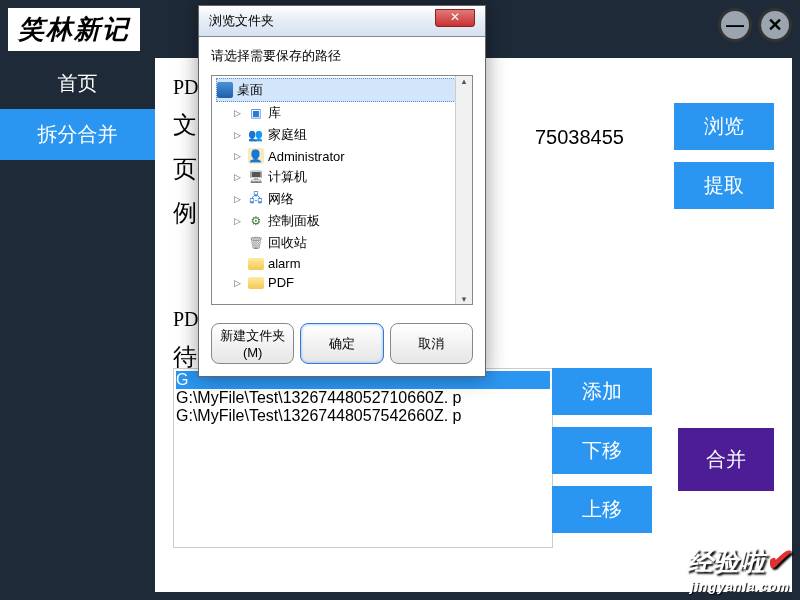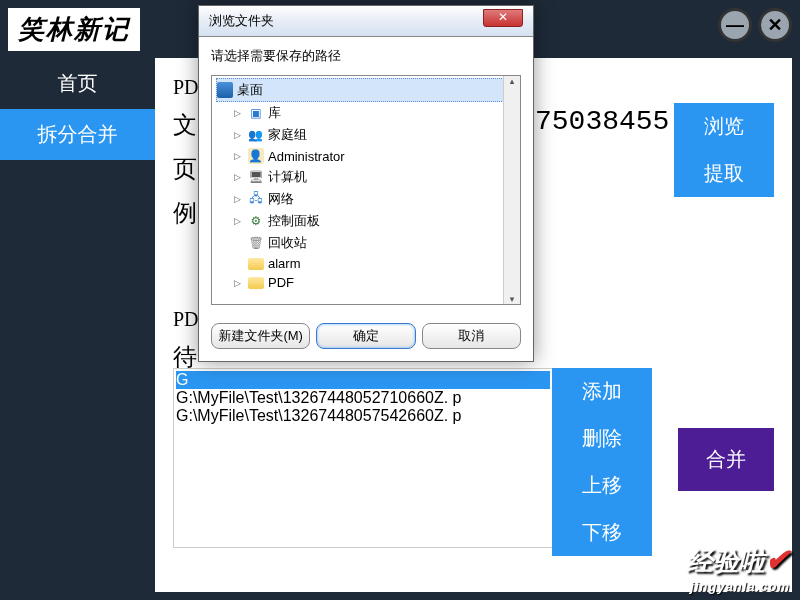--- a/index.html
+++ b/index.html
@@ -19,34 +19,34 @@
 .sidebar { position: absolute; top: 58px; left: 0; width: 155px; }
 .nav-item { color: #fff; text-align: center; font-size: 20px; padding: 12px 0; cursor: pointer; }
 .nav-item.active { background: #2b96f1; }
 
 
 .main-panel { position: absolute; top: 58px; left: 155px; right: 8px; bottom: 8px; background: #fff; padding: 18px; font-family: SimSun, serif; }
 .section-label { font-size: 20px; margin-bottom: 10px; font-family: SimSun, serif; }
 .row { display: flex; align-items: center; margin-bottom: 12px; gap: 10px; }
 .row-label { font-size: 24px; width: 36px; font-family: SimSun, serif; }
 .blue-btn { background: #2b96f1; color: #fff; border: none; padding: 10px 28px; font-size: 20px; cursor: pointer; min-width: 100px; }
-.btn-col { position: absolute; right: 18px; display: flex; flex-direction: column; }
+.btn-col { position: absolute; right: 18px; display: flex; flex-direction: column; gap: 12px; }
 .btn-col.top { top: 45px; }
 .btn-col.mid { top: 310px; }
 .merge-btn { position: absolute; right: 18px; top: 370px; background: #4c1d95; color: #fff; padding: 18px 28px; font-size: 20px; cursor: pointer; }
 
 .file-list { position: absolute; left: 18px; top: 310px; width: 380px; height: 180px; border: 1px solid #ccc; font-family: "Courier New", monospace; font-size: 16px; padding: 2px; overflow: hidden; }
 .file-list-row { white-space: nowrap; overflow: hidden; }
 .file-list-row.sel { background: #2b96f1; color: #fff; }
 
 .section2 { position: absolute; top: 250px; left: 18px; }
-.path-frag { position: absolute; left: 380px; top: 48px; font-size: 28px; font-family: Liberation Mono, monospace; }
-
-
-.dialog { position: absolute; left: 198px; top: 5px; width: 336px; background: #fff; border: 1px solid #666; box-shadow: 0 0 20px rgba(0,0,0,0.4); z-index: 100; }
+.path-frag { position: absolute; left: 380px; top: 68px; font-size: 20px; font-family: Liberation Sans, sans-serif; }
+
+
+.dialog { position: absolute; left: 198px; top: 5px; width: 288px; background: #fff; border: 1px solid #666; box-shadow: 0 0 20px rgba(0,0,0,0.4); z-index: 100; }
 .dlg-title { background: linear-gradient(#fff, #e8eef6 45%, #d5e1f2); border-bottom: 1px solid #888; padding: 6px 10px; font-size: 13px; display: flex; align-items: center; justify-content: space-between; }
 .dlg-close { background: linear-gradient(#e07a7a, #c83232); color: #fff; width: 40px; height: 18px; border-radius: 0 0 3px 3px; border: 1px solid #8a2020; text-align: center; font-size: 12px; line-height: 14px; cursor: pointer; margin-top: -6px; }
 .dlg-body { padding: 10px 12px; font-size: 13px; }
 .dlg-instr { margin-bottom: 10px; font-size: 13px; }
 .tree { border: 1px solid #888; width: 100%; height: 230px; overflow: hidden; background: #fff; position: relative; }
 .tree-scroll { position: absolute; right: 0; top: 0; bottom: 0; width: 17px; background: #f0f0f0; border-left: 1px solid #ccc; }
 .tree-scroll::before { content: '▴'; position: absolute; top: 0; width: 100%; text-align: center; font-size: 9px; color: #555; }
 .tree-scroll::after { content: '▾'; position: absolute; bottom: 0; width: 100%; text-align: center; font-size: 9px; color: #555; }
 .tree-inner { padding: 2px 4px; font-size: 13px; }
 .tree-item { display: flex; align-items: center; padding: 2px 0; gap: 4px; cursor: pointer; }
@@ -117,23 +117,22 @@
     </div>
 
     <div class="file-list">
       <div class="file-list-row sel">G</div>
       <div class="file-list-row">G:\MyFile\Test\13267448052710660Z. p</div>
       <div class="file-list-row">G:\MyFile\Test\13267448057542660Z. p</div>
     </div>
 
     <div class="btn-col mid" style="right:140px;">
       <button class="blue-btn">添加</button>
-      <button class="blue-btn">删除</button>
+      <button class="blue-btn">下移</button>
       <button class="blue-btn">上移</button>
-      <button class="blue-btn">下移</button>
     </div>
 
     <div class="merge-btn">合并</div>
   </div>
 
   <div class="dialog">
     <div class="dlg-title">
       <span>浏览文件夹</span>
       <div class="dlg-close">✕</div>
     </div>

